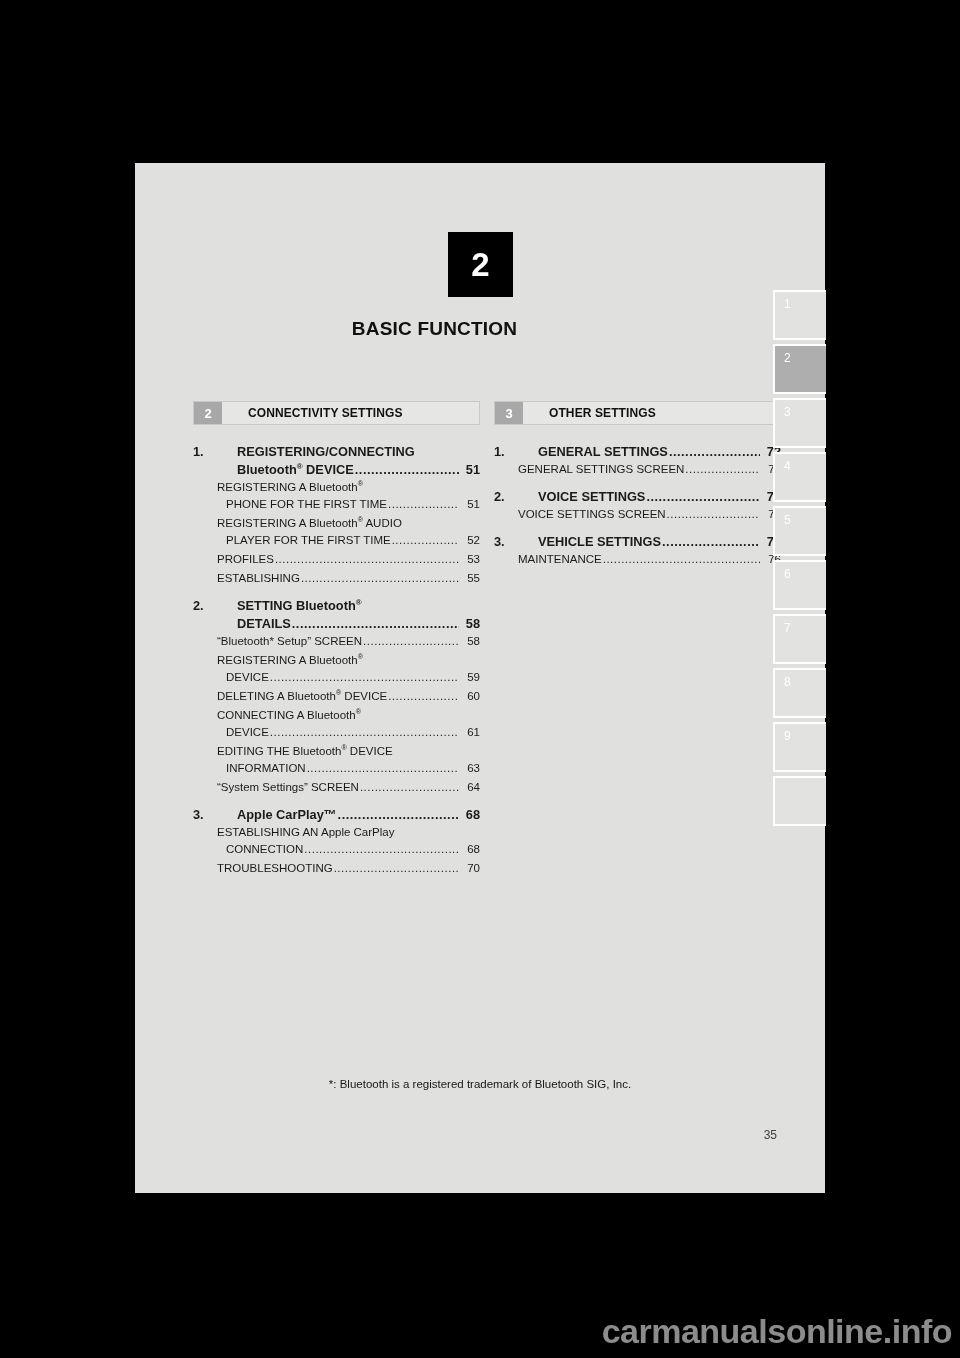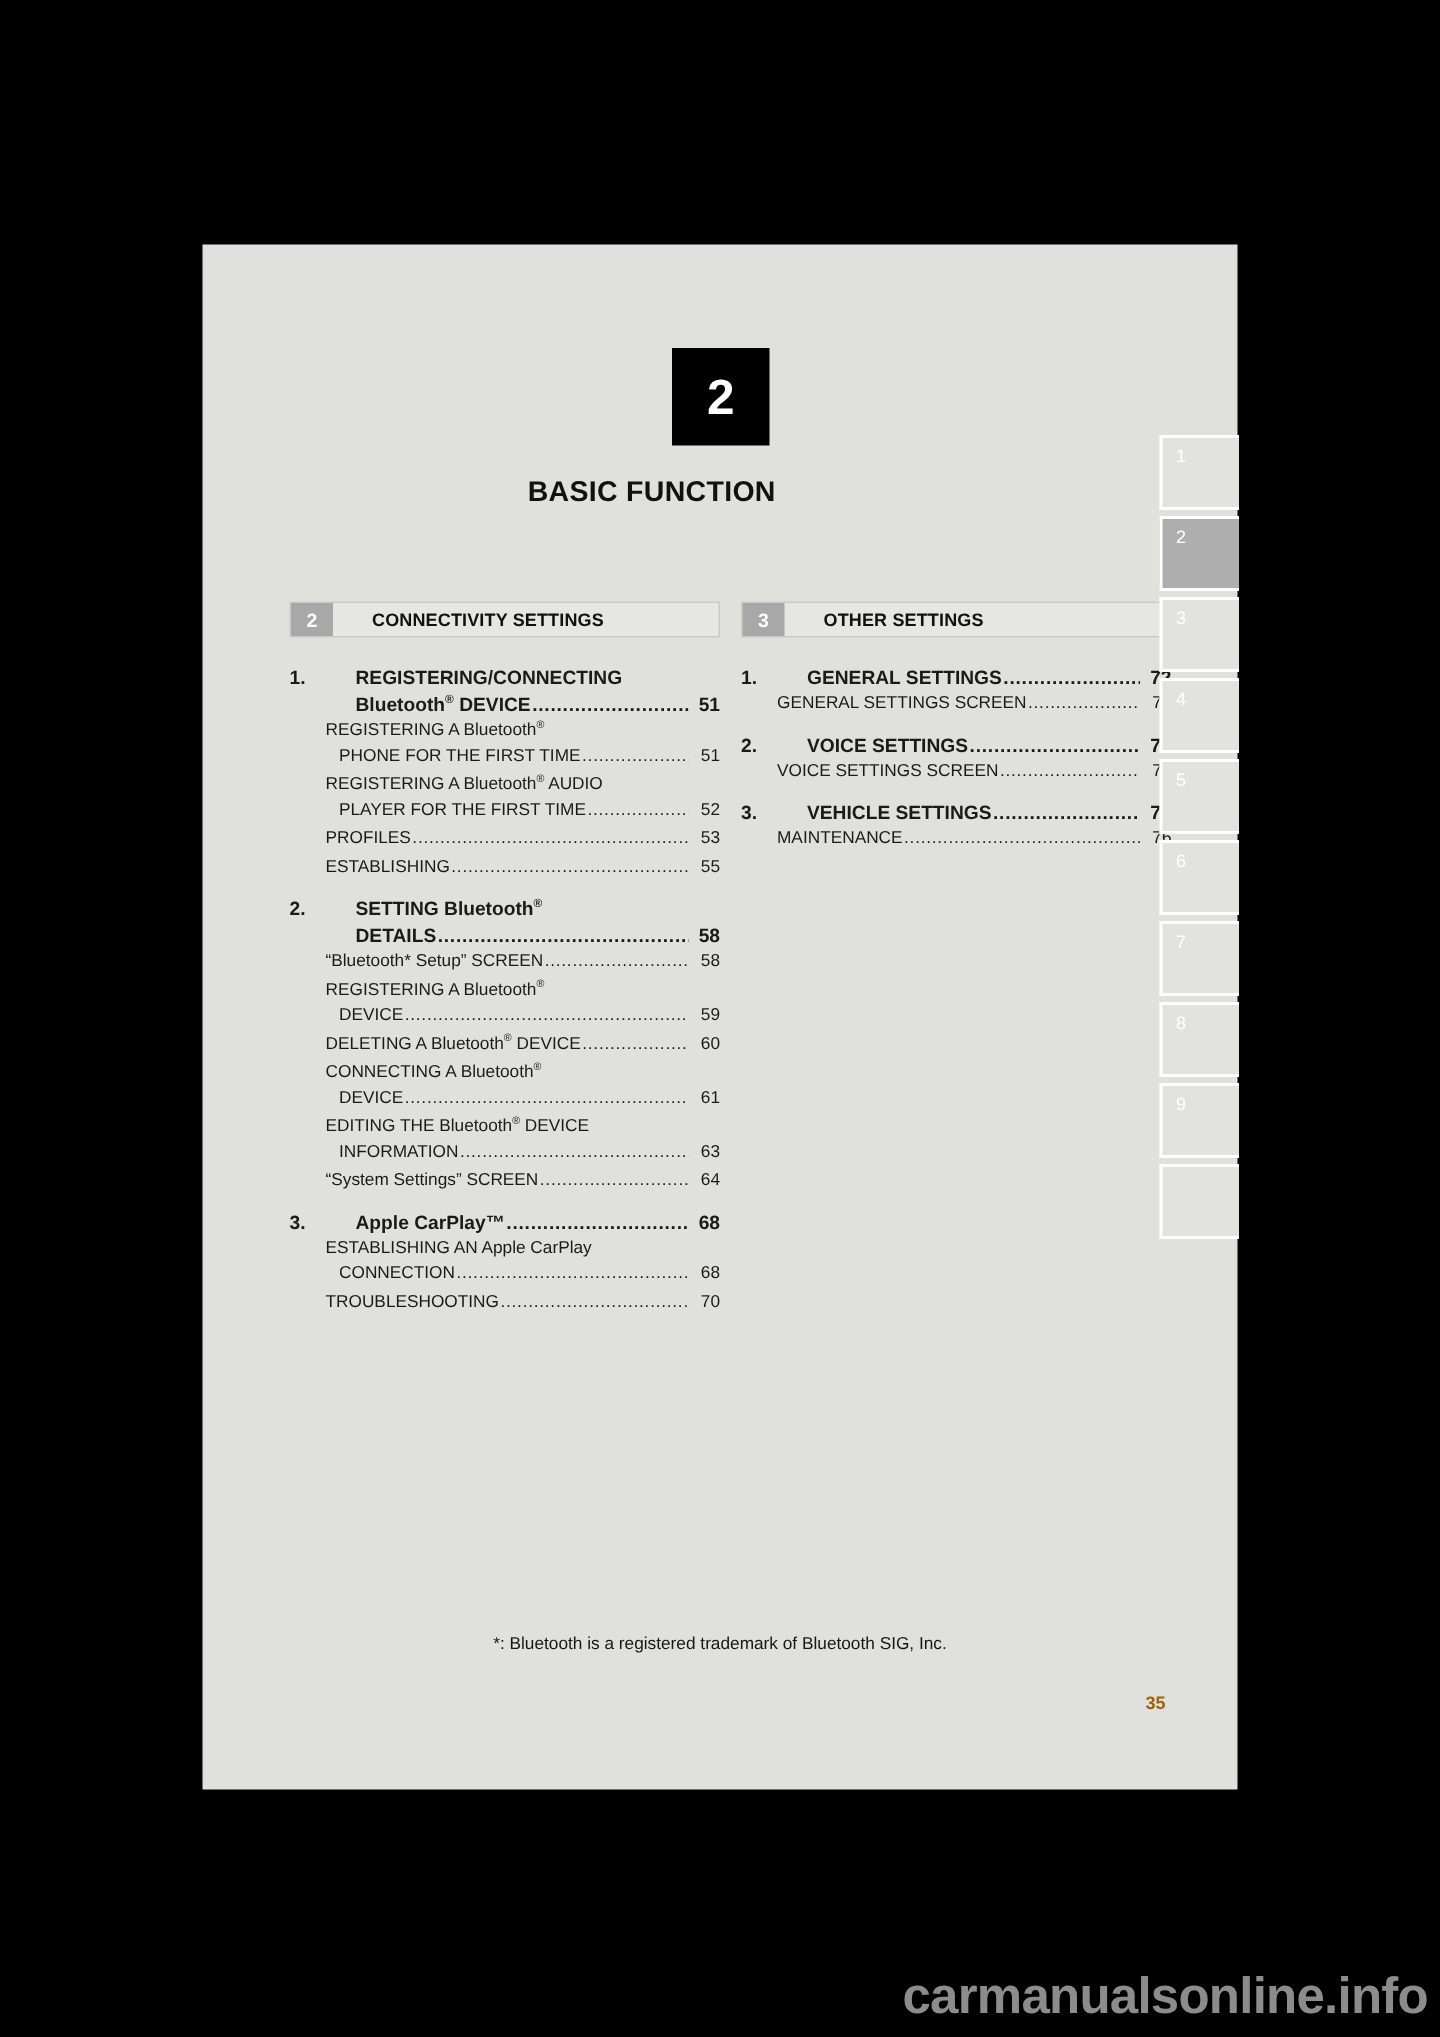--- a/index.html
+++ b/index.html
@@ -156,29 +156,27 @@
 
   
   .footnote {
     position: absolute;
     left: 0;
     top: 915px;
     width: 690px;
     text-align: center;
     font-size: 11.5px;
     color: #161616;
-    margin-top: 12px;
   }
   .folio {
     position: absolute;
     right: 48px;
     top: 965px;
     font-size: 12px;
-    color: #a16207;
-    font-weight: bold;
+    color: #404040;
   }
 
   
   .tabstrip {
     position: absolute;
     left: 773px;
     top: 290px;
     width: 53px;
   }
   .tab {

